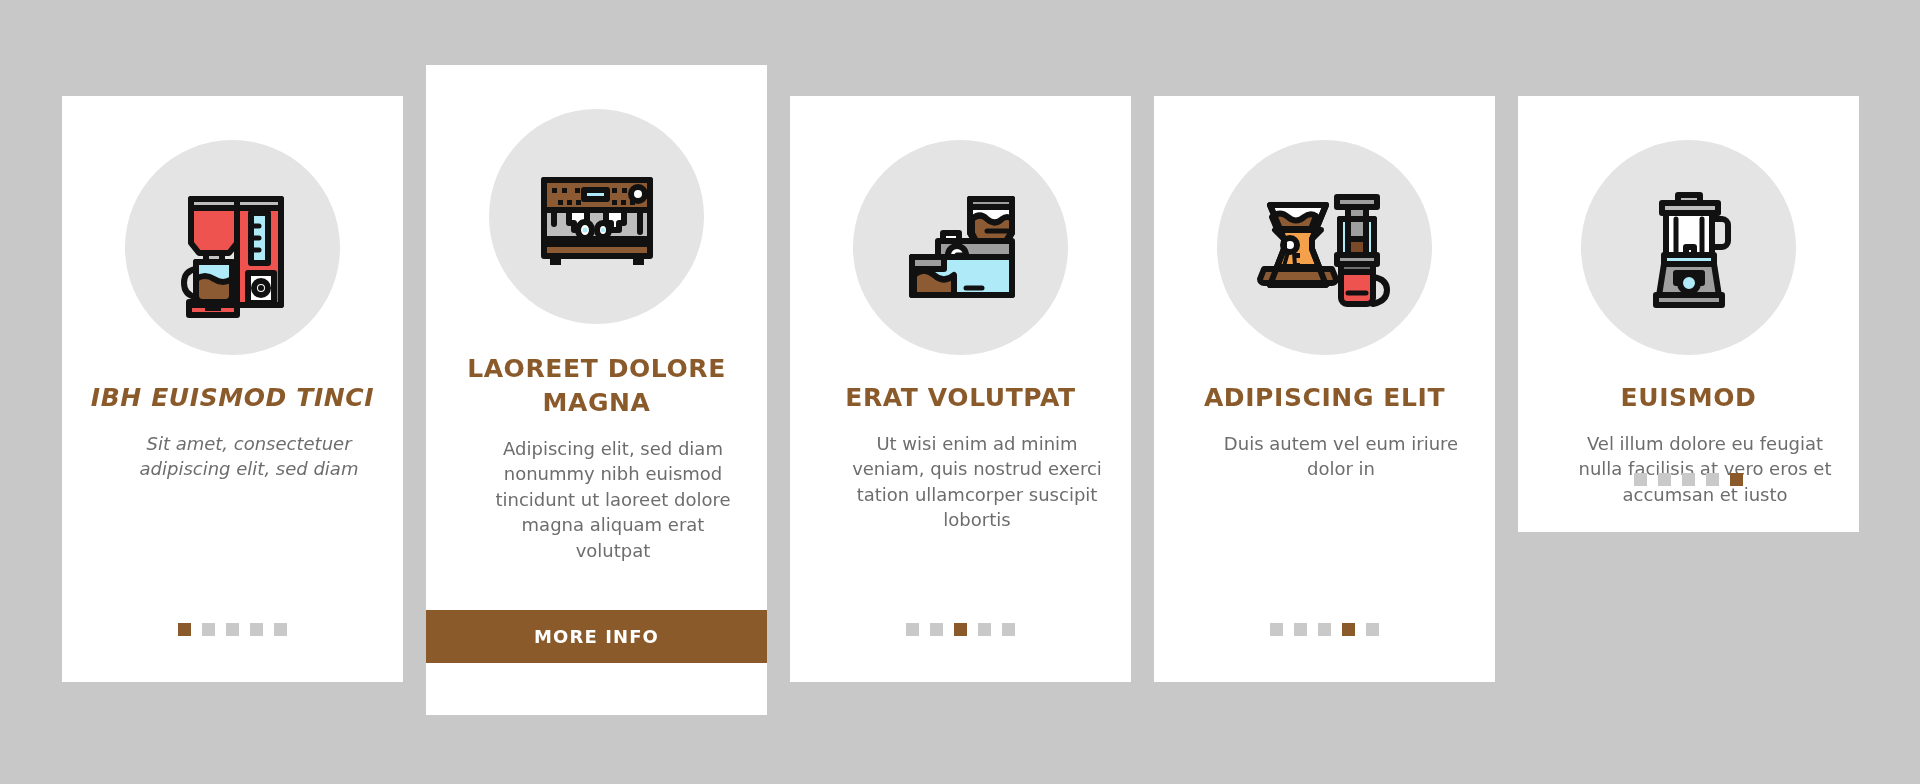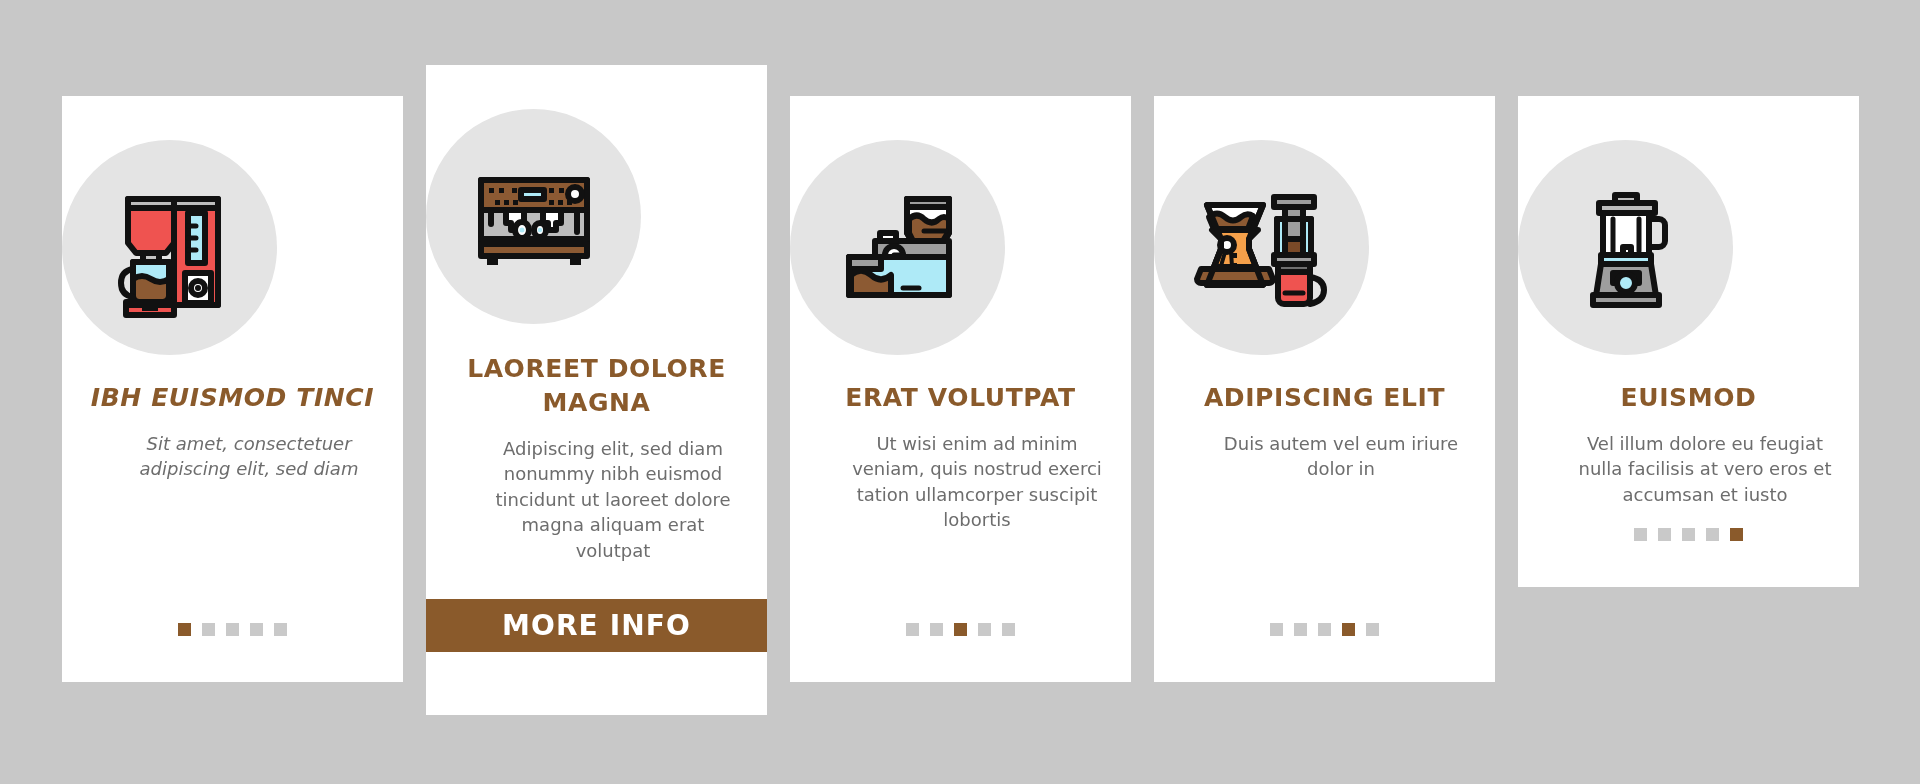--- a/index.html
+++ b/index.html
@@ -19,27 +19,28 @@
     height: 784px;
   }
 
   
   .card {
     position: absolute;
     background: #ffffff;
     box-sizing: border-box;
     display: flex;
     flex-direction: column;
+    align-items: center;
     overflow: hidden;
   }
   .card.c1 { left: 62px;   top: 96px; width: 341px; height: 586px; font-style: italic; }
   .card.c2 { left: 426px;  top: 65px; width: 341px; height: 650px; }
   .card.c3 { left: 790px;  top: 96px; width: 341px; height: 586px; }
   .card.c4 { left: 1154px; top: 96px; width: 341px; height: 586px; }
-  .card.c5 { left: 1518px; top: 96px; width: 341px; height: 491px; }
+  .card.c5 { left: 1518px; top: 96px; width: 341px; height: 436px; }
 
   
   .icon-wrap {
     margin-top: 44px;
     width: 215px;
     height: 215px;
     border-radius: 50%;
     background: #e4e4e4;
     display: flex;
     align-items: center;
@@ -88,25 +89,25 @@
     height: 13px;
     background: #c9c9c9;
   }
   .dot.active { background: #8a5a2b; }
 
   
   .cta {
     position: absolute;
     left: 0;
     width: 341px;
-    bottom: 63px;
+    bottom: 52px;
     height: 53px;
     background: #8a5a2b;
     color: #ffffff;
-    font-size: 28px;
+    font-size: 18px;
     font-weight: bold;
     letter-spacing: 1.1px;
     display: flex;
     align-items: center;
     justify-content: center;
     border: none;
     font-family: "DejaVu Sans", sans-serif;
     cursor: pointer;
   }
 </style>

